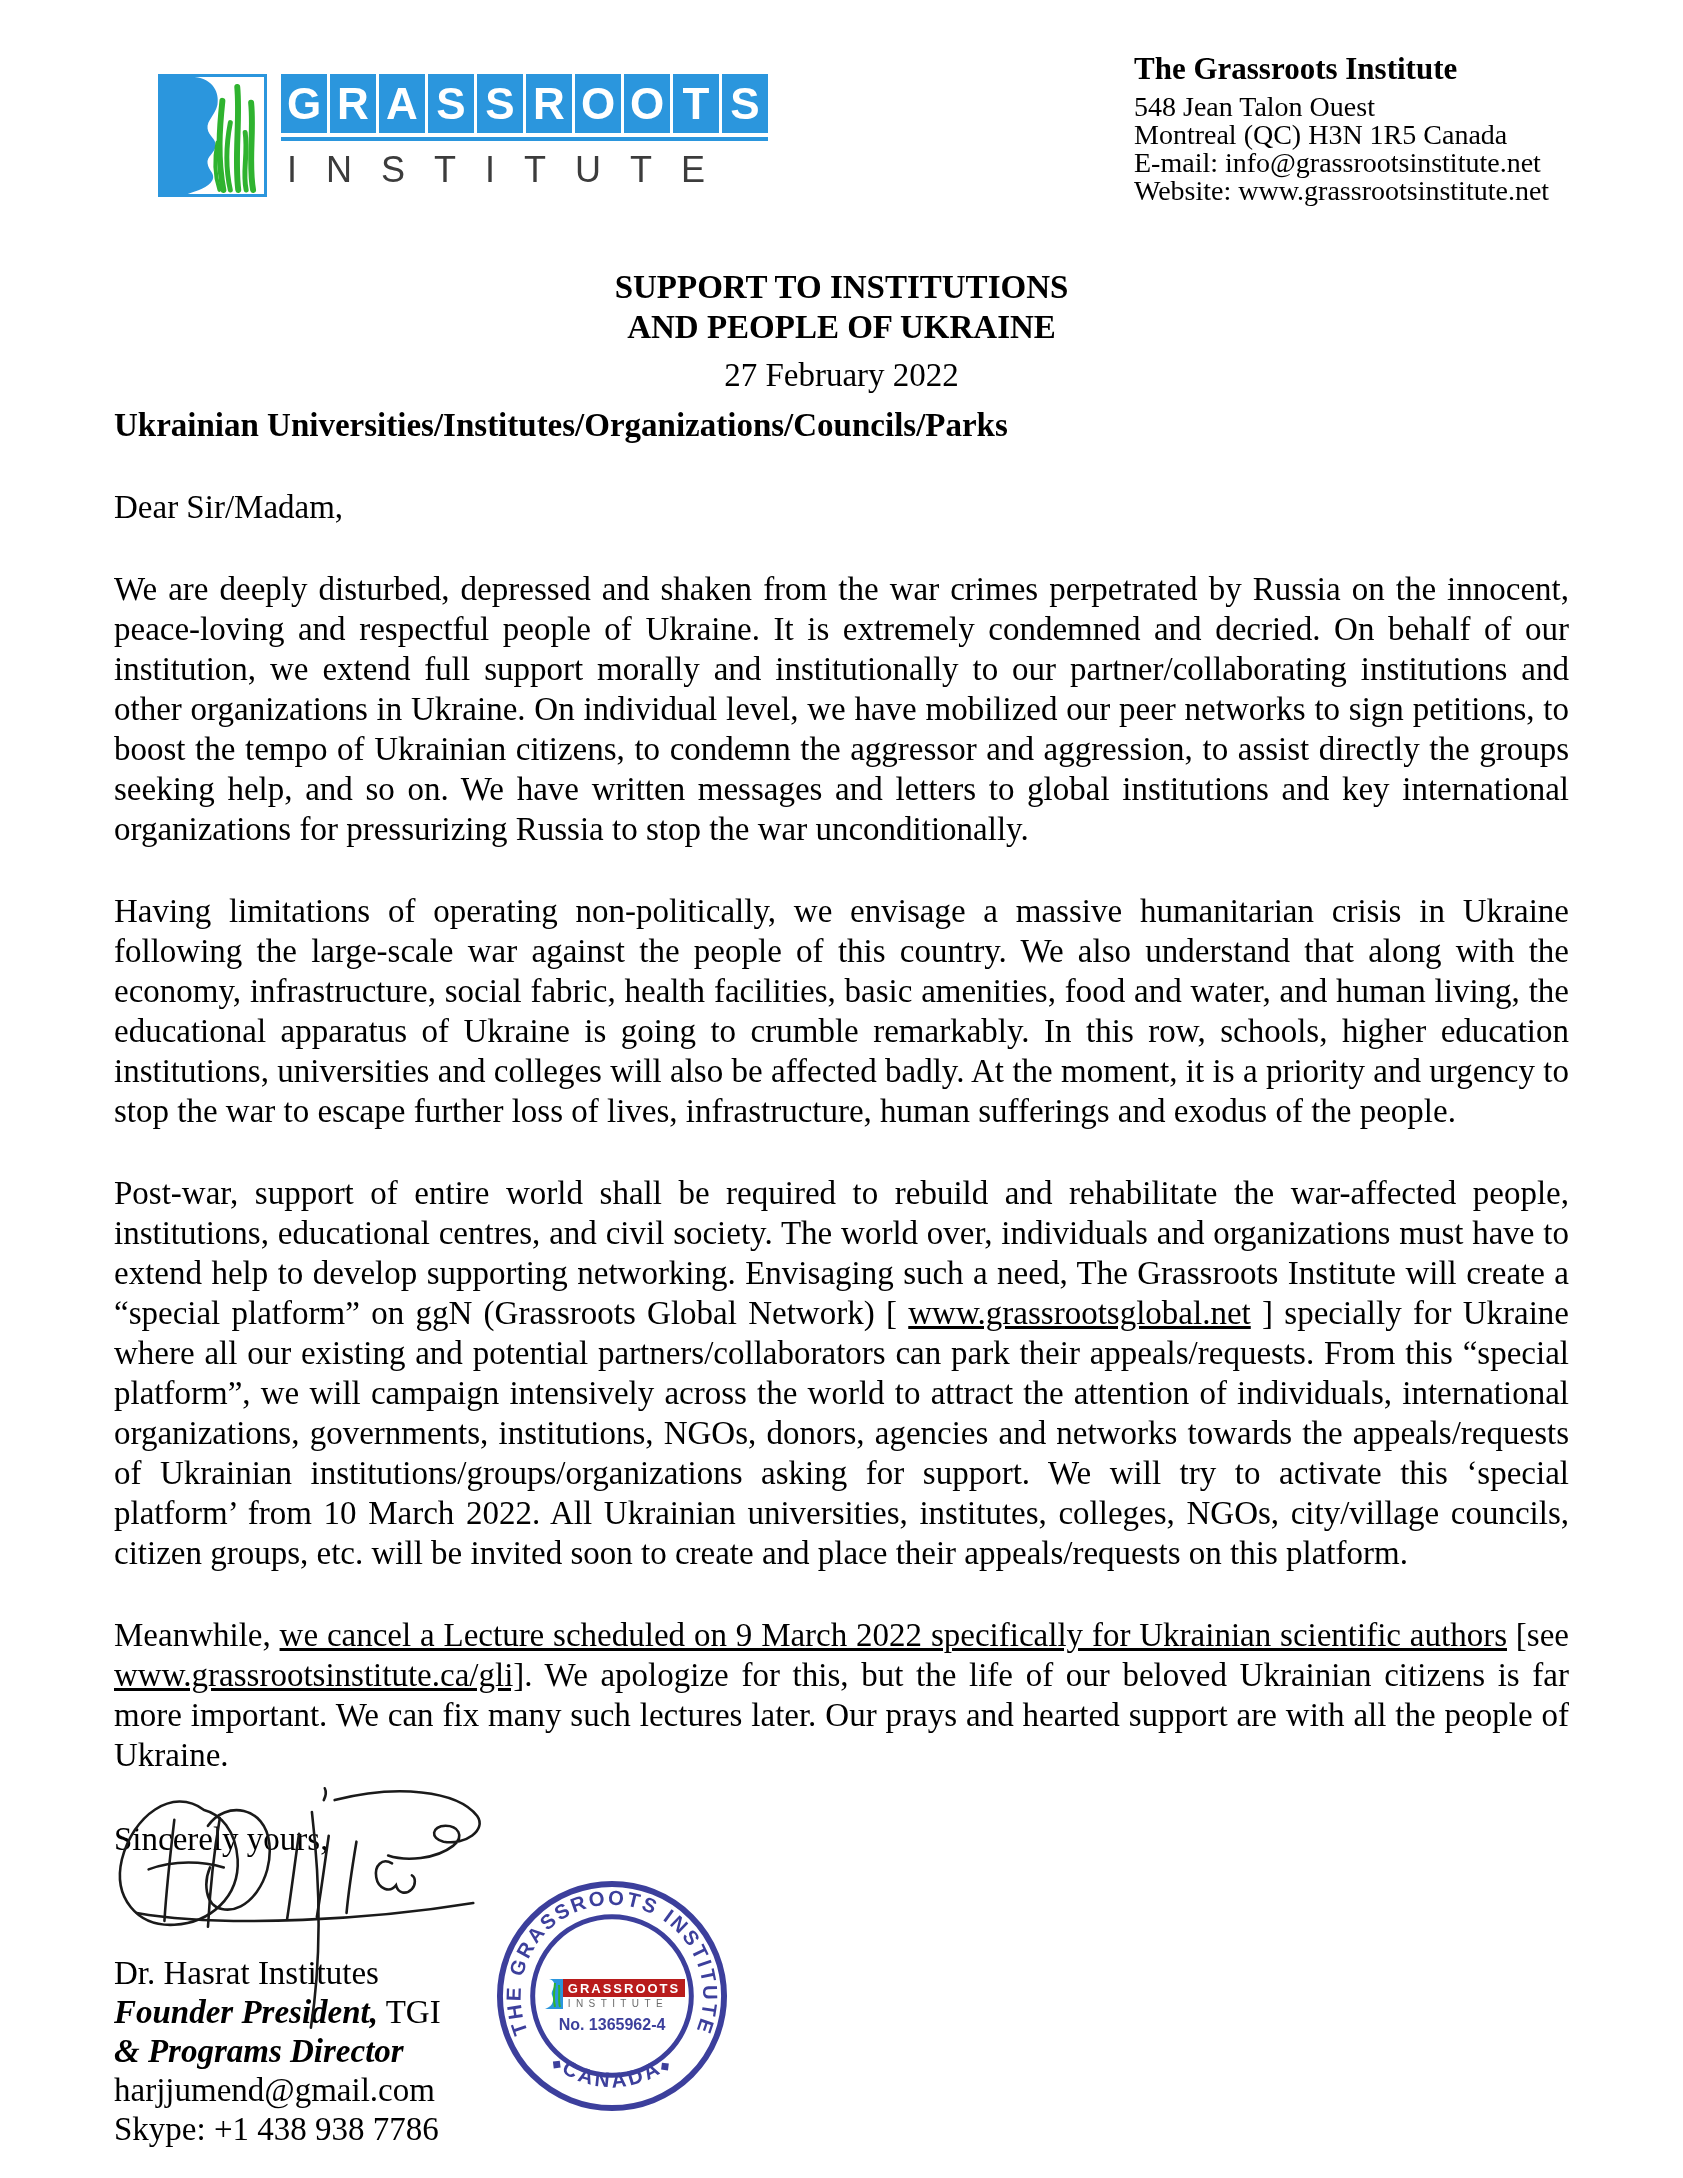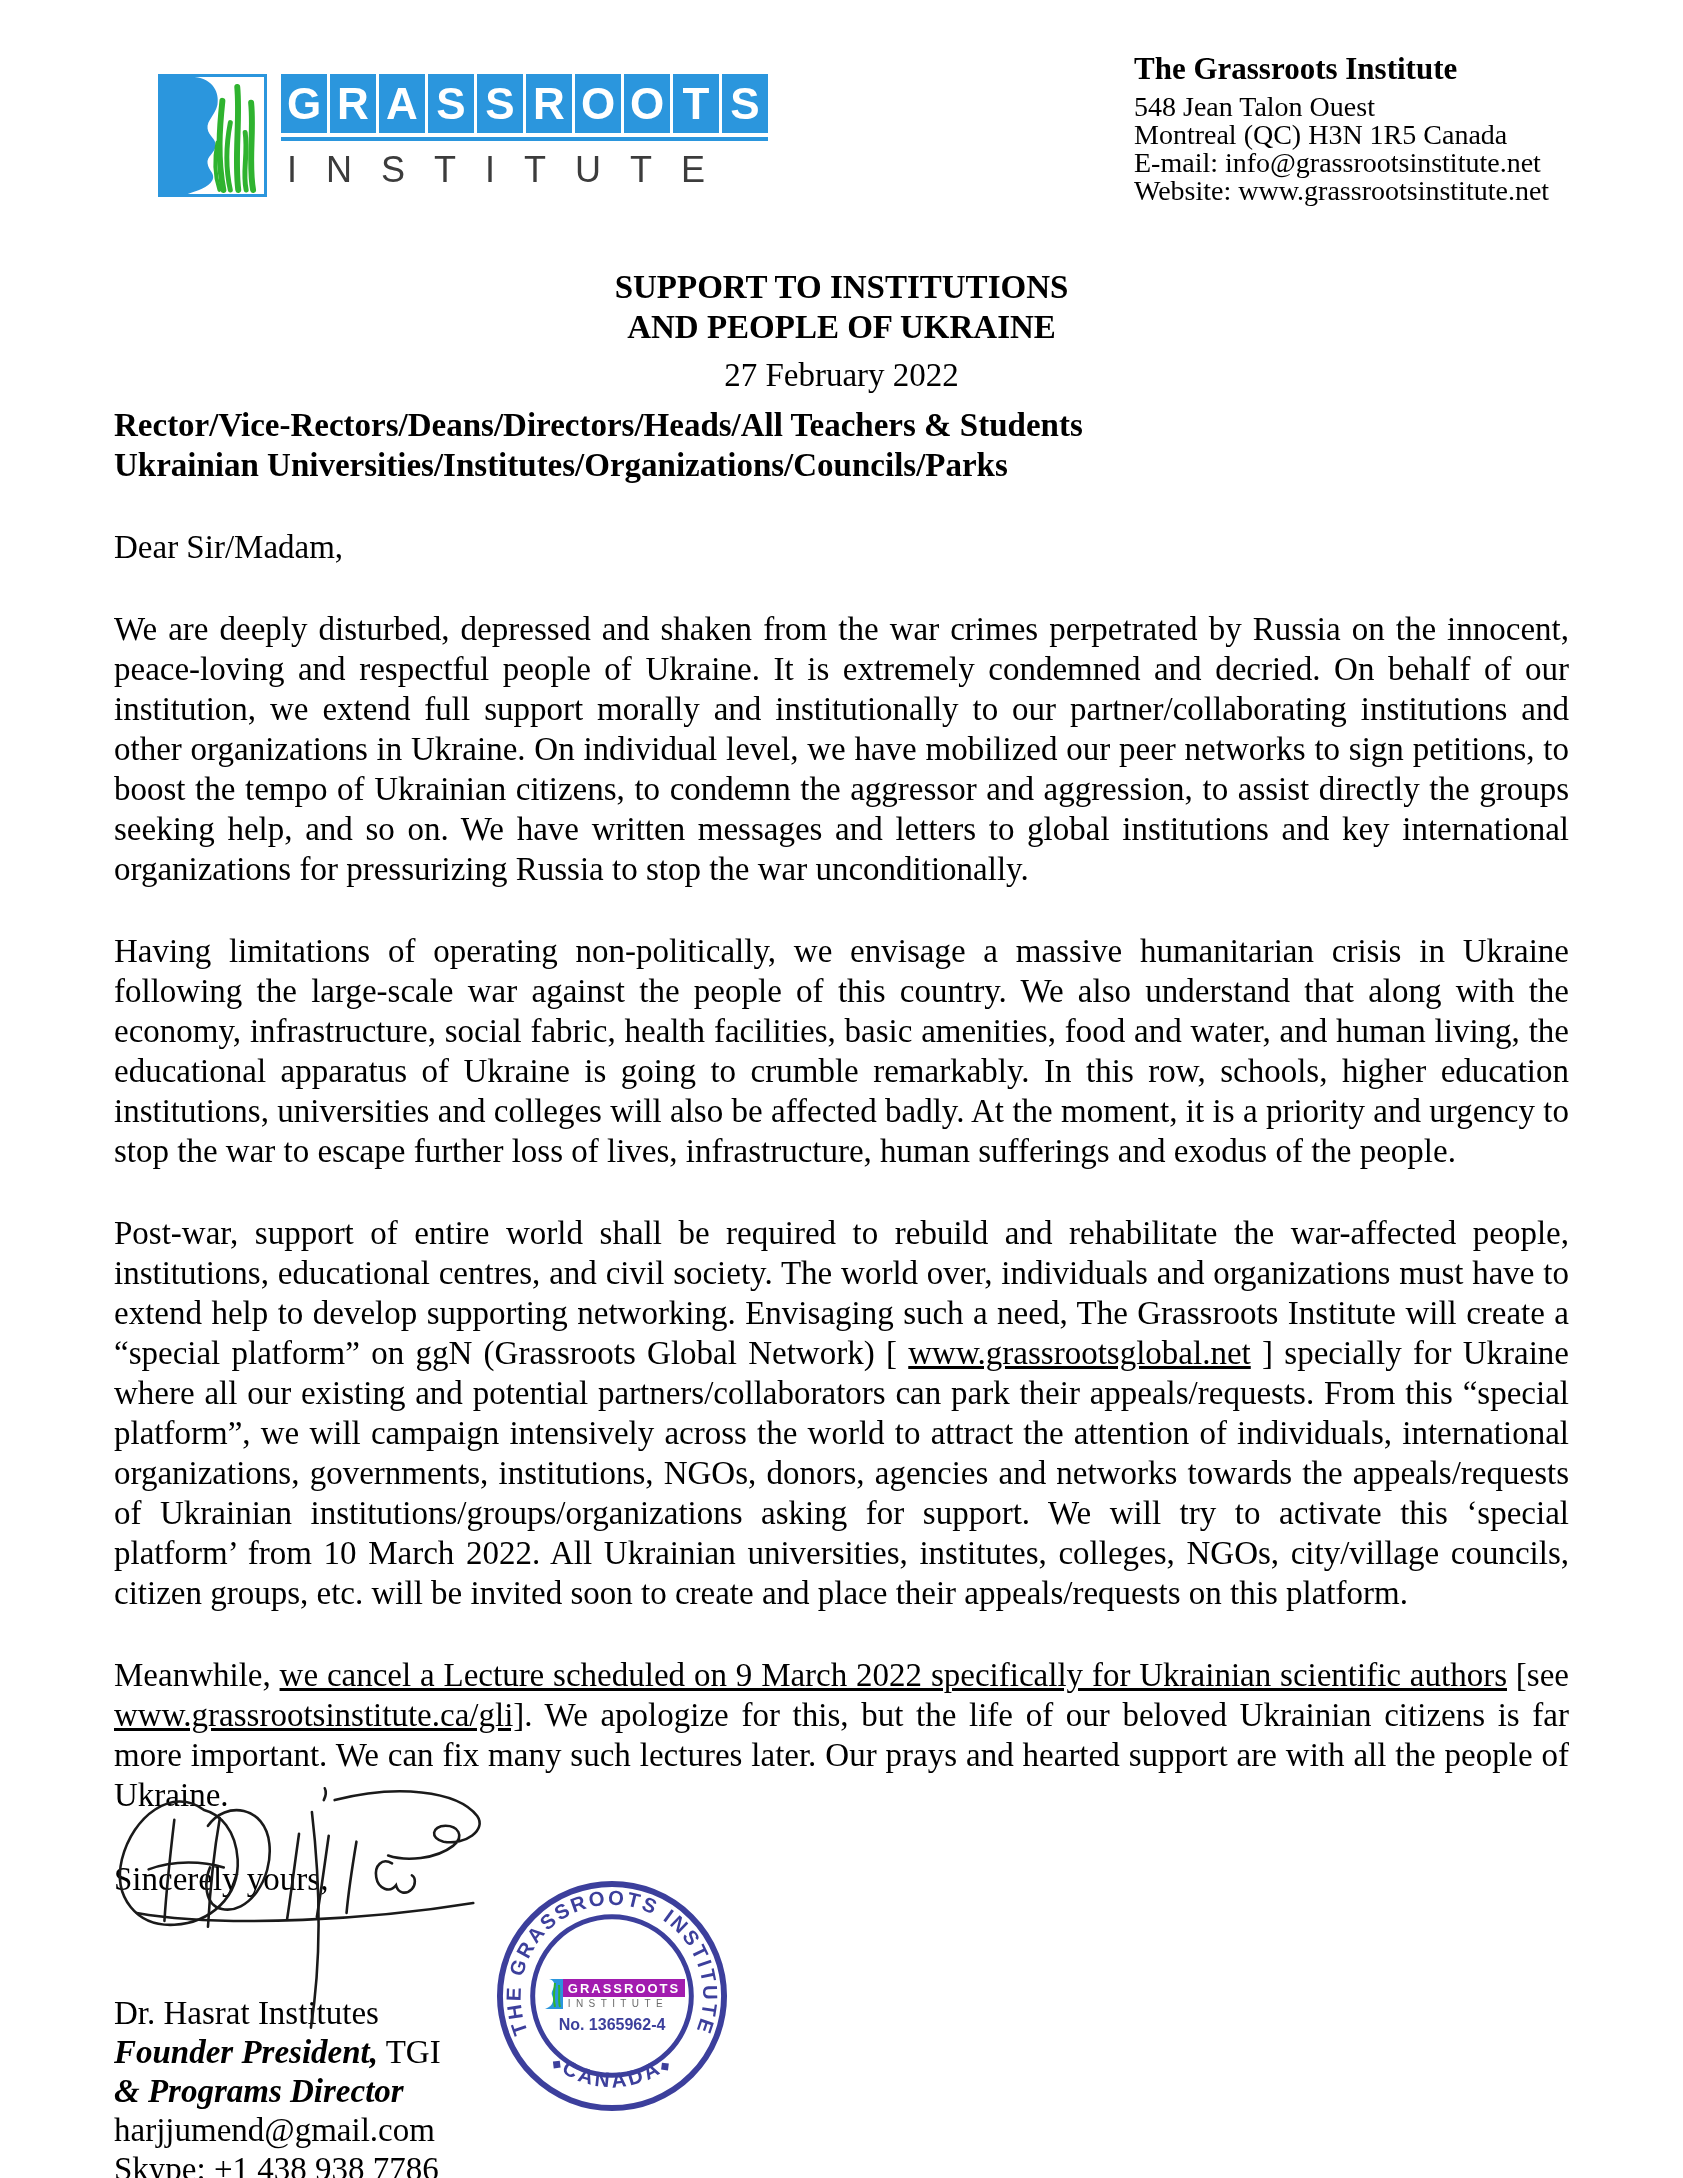--- a/index.html
+++ b/index.html
@@ -56,21 +56,21 @@
     fill:#3c3f9c;
   }
   .stamp-inner {
     position:absolute; left:0; top:0; width:234px; height:234px;
     display:flex; flex-direction:column; align-items:center;
   }
   .mini-logo { margin-top:100px; display:flex; align-items:flex-start; }
   .mini-mark { width:24px; height:30px; background:#2b96dd; position:relative; overflow:hidden; }
   .mini-cols { display:flex; flex-direction:column; }
   .mini-band {
-    background:#a21caf; color:#fff; font-family:"Liberation Sans", sans-serif;
+    background:#b91c1c; color:#fff; font-family:"Liberation Sans", sans-serif;
     font-weight:bold; font-size:13px; letter-spacing:2px; padding:2px 5px 1px 5px;
   }
   .mini-sub {
     color:#6b6b6b; font-family:"Liberation Sans", sans-serif; font-size:10px;
     letter-spacing:5.4px; margin-top:1px; padding-left:5px;
   }
   .stamp-no {
     margin-top:7px; color:#3c3f9c; font-family:"Liberation Sans", sans-serif;
     font-weight:bold; font-size:16px;
   }
@@ -120,21 +120,20 @@
     </div>
   </div>
 
   <div class="content">
     <div class="title">
       <div>SUPPORT TO INSTITUTIONS</div>
       <div>AND PEOPLE OF UKRAINE</div>
     </div>
     <div class="date-row">27 February 2022</div>
     <div class="attn">
-      <div class="bold">Rector/Vice-Rectors/Deans/Directors/Heads/All Teachers &amp; Students</div>
       <div class="bold">Ukrainian Universities/Institutes/Organizations/Councils/Parks</div>
     </div>
     <div class="salutation">Dear Sir/Madam,</div>
     <p class="para">We are deeply disturbed, depressed and shaken from the war crimes perpetrated by Russia on the innocent, peace-loving and respectful people of Ukraine. It is extremely condemned and decried. On behalf of our institution, we extend full support morally and institutionally to our partner/collaborating institutions and other organizations in Ukraine. On individual level, we have mobilized our peer networks to sign petitions, to boost the tempo of Ukrainian citizens, to condemn the aggressor and aggression, to assist directly the groups seeking help, and so on. We have written messages and letters to global institutions and key international organizations for pressurizing Russia to stop the war unconditionally.</p>
     <p class="para">Having limitations of operating non-politically, we envisage a massive humanitarian crisis in Ukraine following the large-scale war against the people of this country. We also understand that along with the economy, infrastructure, social fabric, health facilities, basic amenities, food and water, and human living, the educational apparatus of Ukraine is going to crumble remarkably. In this row, schools, higher education institutions, universities and colleges will also be affected badly. At the moment, it is a priority and urgency to stop the war to escape further loss of lives, infrastructure, human sufferings and exodus of the people.</p>
     <p class="para"><span>Post-war, support of entire world shall be required to rebuild and rehabilitate the war-affected people, institutions, educational centres, and civil society. The world over, individuals and organizations must have to extend help to develop supporting networking. Envisaging such a need, The Grassroots Institute will create a “special platform” on ggN (Grassroots Global Network) [ </span><span class="u">www.grassrootsglobal.net</span><span> ] specially for Ukraine where all our existing and potential partners/collaborators can park their appeals/requests. From this “special platform”, we will campaign intensively across the world to attract the attention of individuals, international organizations, governments, institutions, NGOs, donors, agencies and networks towards the appeals/requests of Ukrainian institutions/groups/organizations asking for support. We will try to activate this ‘special platform’ from 10 March 2022. All Ukrainian universities, institutes, colleges, NGOs, city/village councils, citizen groups, etc. will be invited soon to create and place their appeals/requests on this platform.</span></p>
     <p class="para"><span>Meanwhile, </span><span class="u">we cancel a Lecture scheduled on 9 March 2022 specifically for Ukrainian scientific authors</span><span> [see </span><span class="u">www.grassrootsinstitute.ca/gli]</span><span>. We apologize for this, but the life of our beloved Ukrainian citizens is far more important. We can fix many such lectures later. Our prays and hearted support are with all the people of Ukraine.</span></p>
     <div class="closing">Sincerely yours,</div>
     <div class="name-block">
       <div>Dr. Hasrat Institutes</div>

